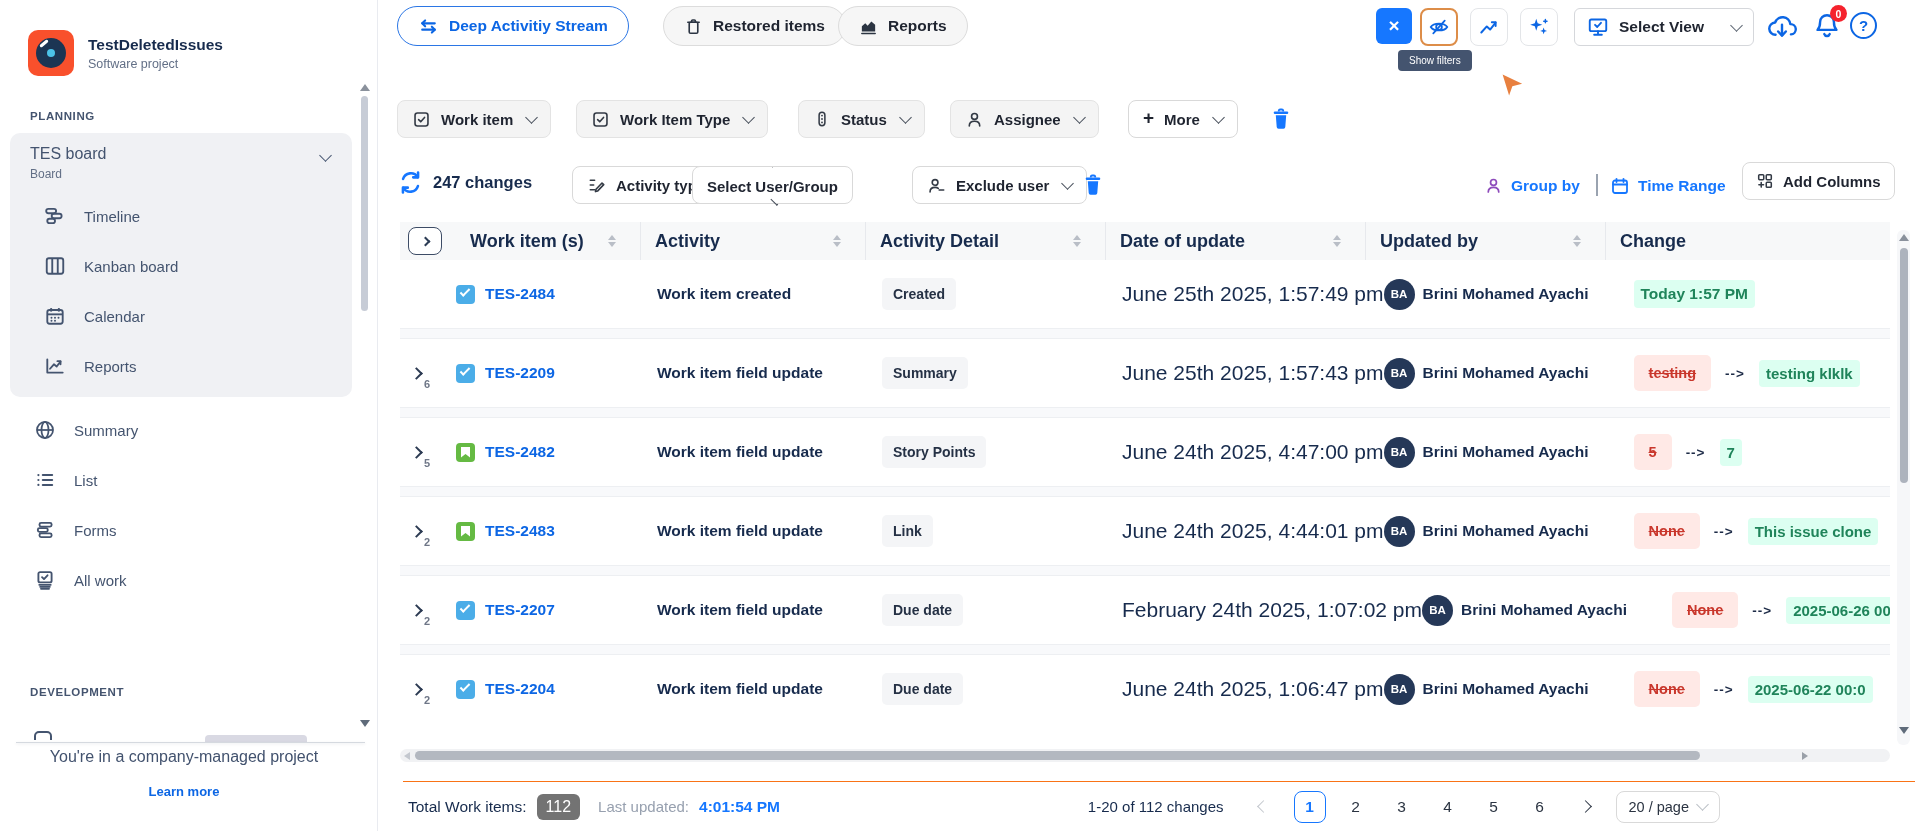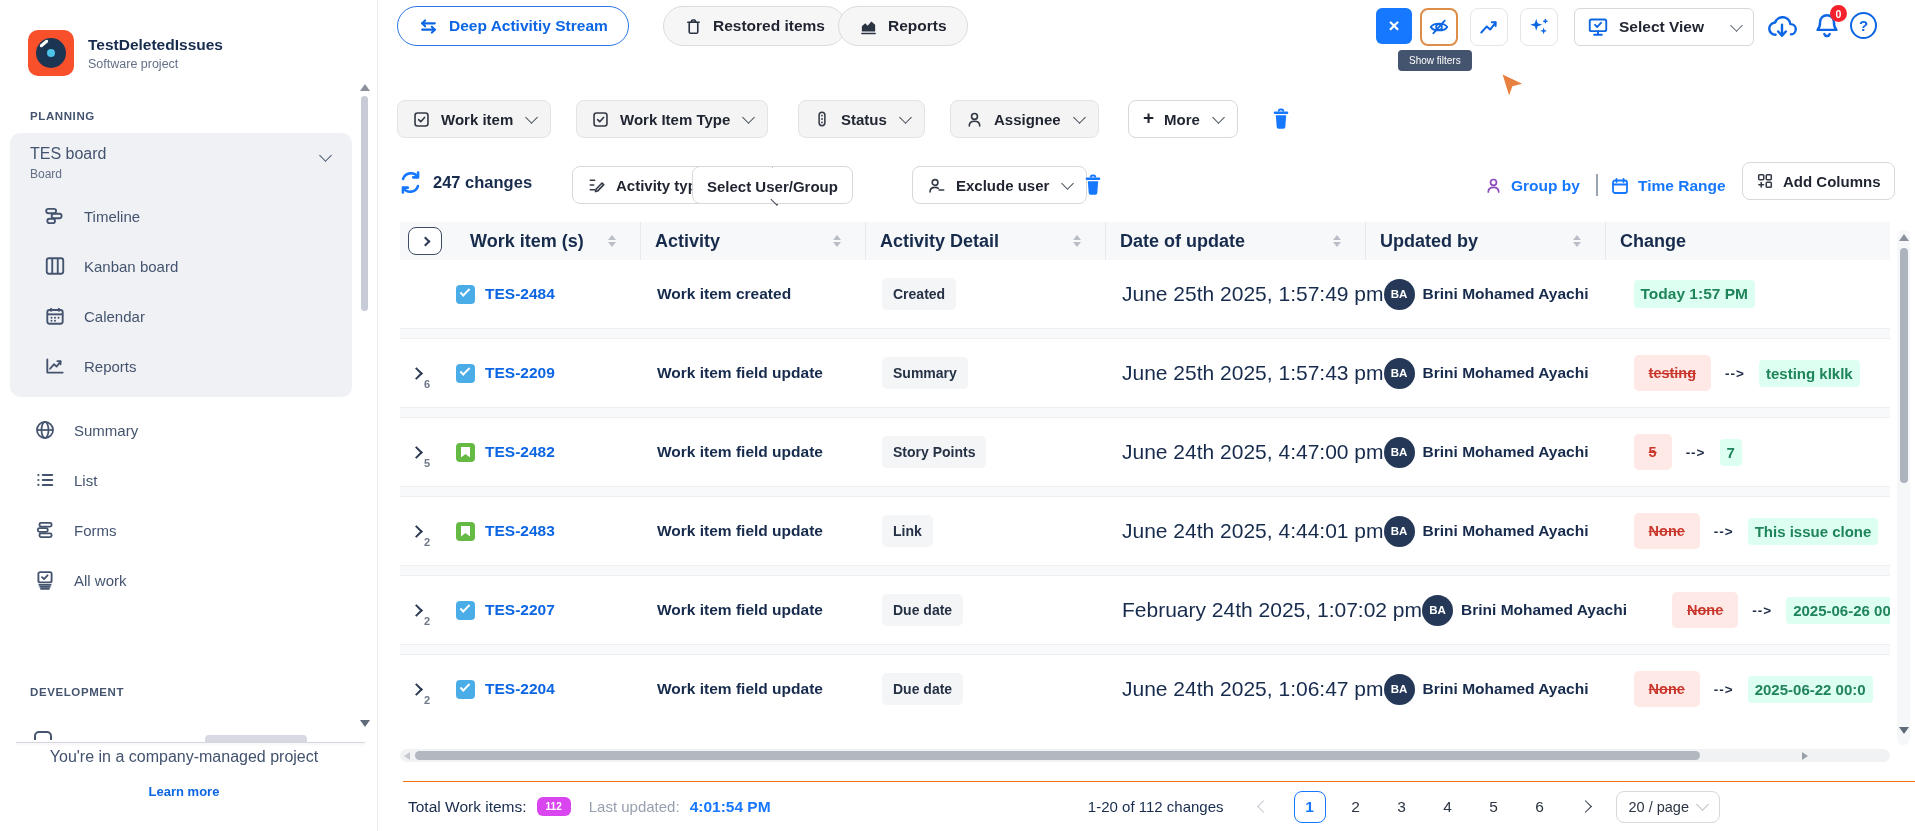--- a/index.html
+++ b/index.html
@@ -139,21 +139,21 @@
   .vs-thumb { position:absolute; left:2.5px; top:18px; width:8px; height:235px; background:#adb3bd; border-radius:4px; }
   .vs-dn { position:absolute; left:1.5px; top:497px; }
   .hscroll { position:absolute; left:400px; top:749px; width:1490px; height:13px; background:#f1f2f4; border-radius:7px; }
   .hs-left { position:absolute; left:4px; top:2.5px; width:0; height:0; border-top:4.5px solid transparent; border-bottom:4.5px solid transparent; border-right:6px solid #c4c8cf; }
   .hs-thumb { position:absolute; left:15px; top:2px; width:1285px; height:9px; background:#b3b8c0; border-radius:5px; }
   .hs-right { position:absolute; left:1402px; top:2.5px; width:0; height:0; border-top:4.5px solid transparent; border-bottom:4.5px solid transparent; border-left:6px solid #9aa0a8; }
 
   
   .footer { position:absolute; left:395px; right:0; top:781px; height:50px; border-top:1px solid #f97316; display:flex; align-items:center; justify-content:space-between; padding:0 195px 0 5px;margin-left:8px; }
   .f-left { display:flex; align-items:center; gap:10px; font-size:15.5px; color:#172b4d; white-space:nowrap; }
-  .total-badge { background:#d946ef; color:#fff; font-size:10px; font-weight:700; border-radius:6px; padding:4px 9px; }
+  .total-badge { background:#737373; color:#fff; font-size:16px; font-weight:400; border-radius:6px; padding:4px 9px; }
   .muted { color:#97a0af; font-size:15px; }
   .upd-time { color:#1677ff; font-weight:700; font-size:15.5px; }
   .f-right { display:flex; align-items:center; gap:14px; white-space:nowrap; }
   .range-label { font-size:15px; color:#172b4d; margin-right:10px; }
   .pg { min-width:32px; height:32px; display:flex; align-items:center; justify-content:center; font-size:15.5px; color:#2b3442; cursor:pointer; border-radius:8px; }
   .pg.active { border:1.5px solid #1677ff; color:#1677ff; font-weight:600; }
   .pg-prev { color:#c3c7cd; }
   .page-size { height:32px; border:1px solid #d9d9d9; border-radius:8px; display:flex; align-items:center; gap:9px; padding:0 12px; font-size:14.5px; color:#2b3442; cursor:pointer; }
   .page-size .chev { color:#b8bdc4; }
 </style>

